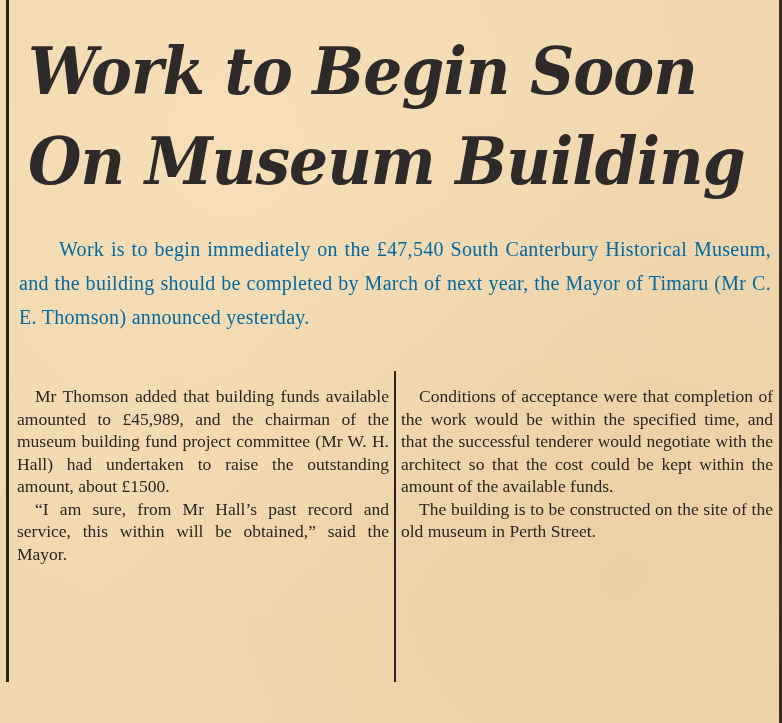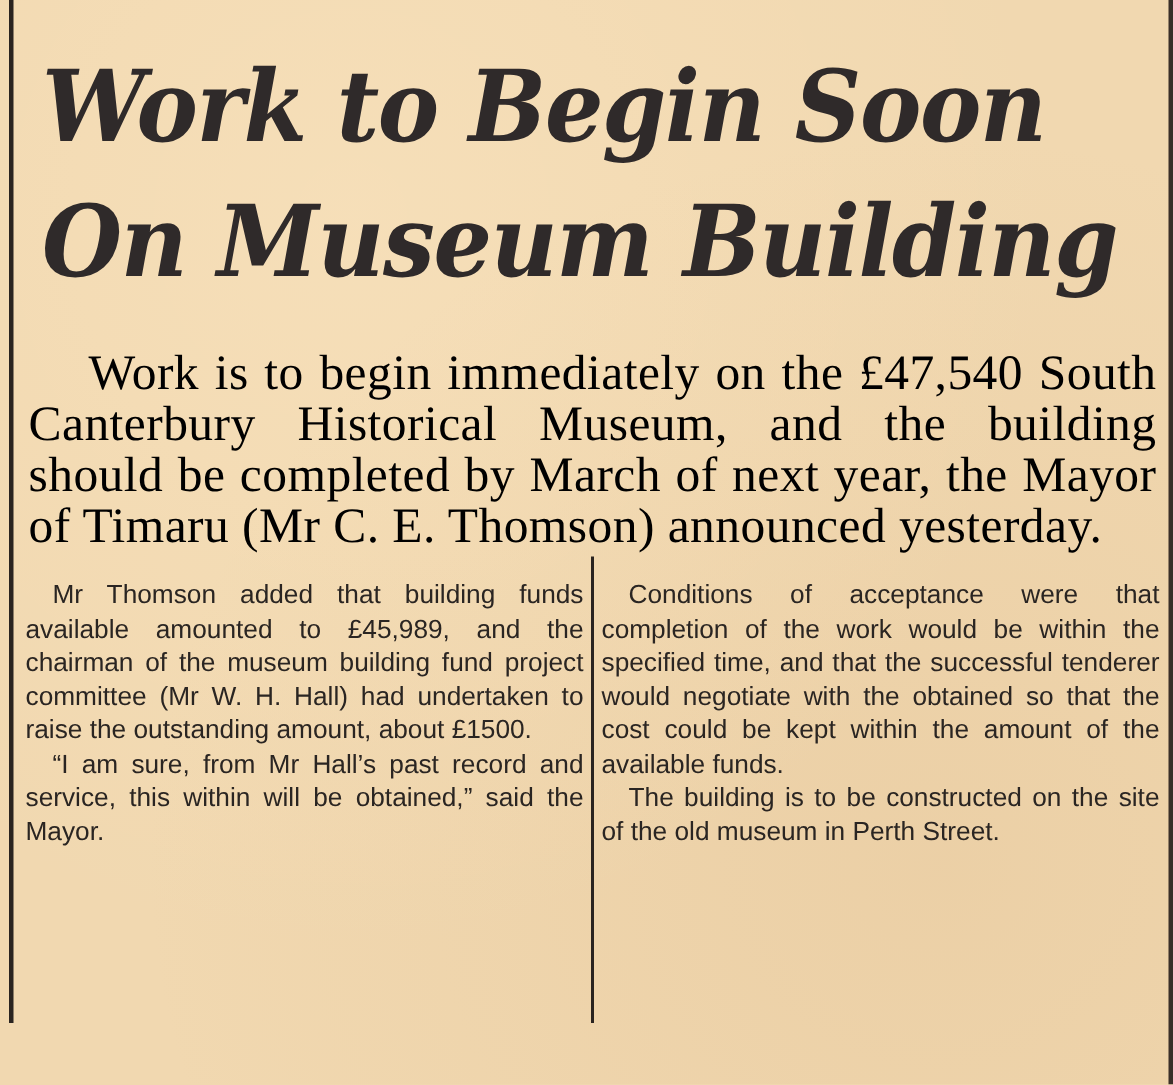--- a/index.html
+++ b/index.html
@@ -51,38 +51,38 @@
     }
     .headline .line {
       display: block;
       white-space: nowrap;
     }
     .lede {
       position: absolute;
       left: 19px; top: 232px;
       width: 752px;
       font-family: "Liberation Serif", serif;
-      font-size: 33px;
+      font-size: 20px;
       line-height: 34px;
-      color: #000000;
+      color: #0369a1;
       text-align: justify;
       text-indent: 40px;
       letter-spacing: 0.3px;
     }
     .columns {
       position: absolute;
       left: 17px; top: 385px;
       width: 762px;
       height: 300px;
     }
     .col {
       position: absolute;
       top: 0;
       width: 372px;
-      font-family: Liberation Sans, sans-serif;
+      font-family: Liberation Serif, serif;
       font-size: 17.5px;
       line-height: 22.5px;
       color: #2a2522;
       text-align: justify;
     }
     .col p {
       margin: 0;
       text-indent: 18px;
       text-align-last: auto;
     }
@@ -117,16 +117,16 @@
 <p class="lede" style="margin:0;">Work is to begin immediately on the £47,540 South Canterbury Historical Museum, and the building should be completed by March of next year, the Mayor of Timaru (Mr C. E. Thomson) announced yesterday.</p>
 
 <div class="col-divider"></div>
 
 <div class="columns">
   <div class="col col-left">
     <p>Mr Thomson added that building funds available amounted to £45,989, and the chairman of the museum building fund project committee (Mr W. H. Hall) had undertaken to raise the outstanding amount, about £1500.</p>
     <p>“I am sure, from Mr Hall’s past record and service, this within will be obtained,” said the Mayor.</p>
   </div>
   <div class="col col-right">
-    <p>Conditions of acceptance were that completion of the work would be within the specified time, and that the successful tenderer would negotiate with the obtained so that the cost could be kept within the amount of the available funds.</p>
+    <p>Conditions of acceptance were that completion of the work would be within the specified time, and that the successful tenderer would negotiate with the architect so that the cost could be kept within the amount of the available funds.</p>
     <p>The building is to be constructed on the site of the old museum in Perth Street.</p>
   </div>
 </div>
 
 </body></html>

